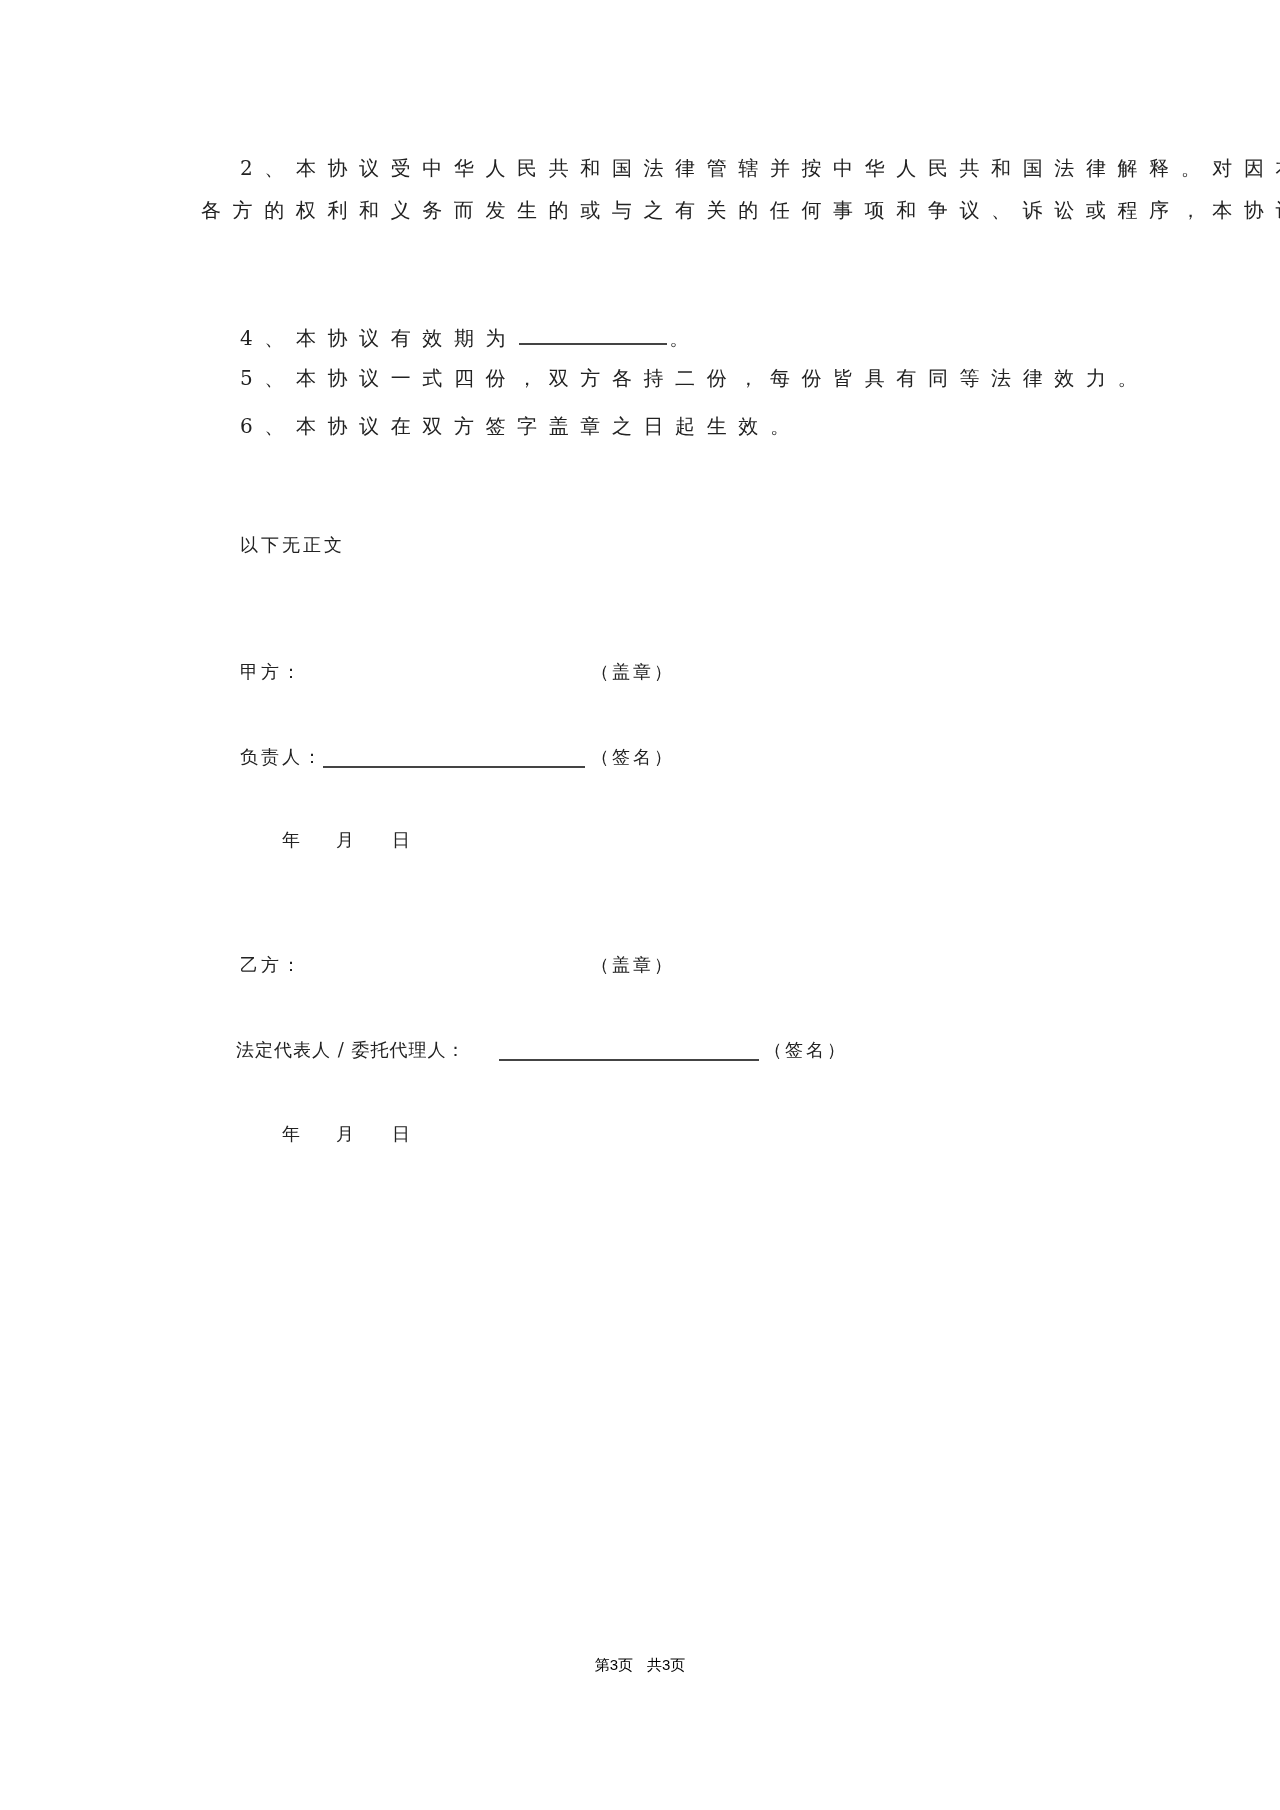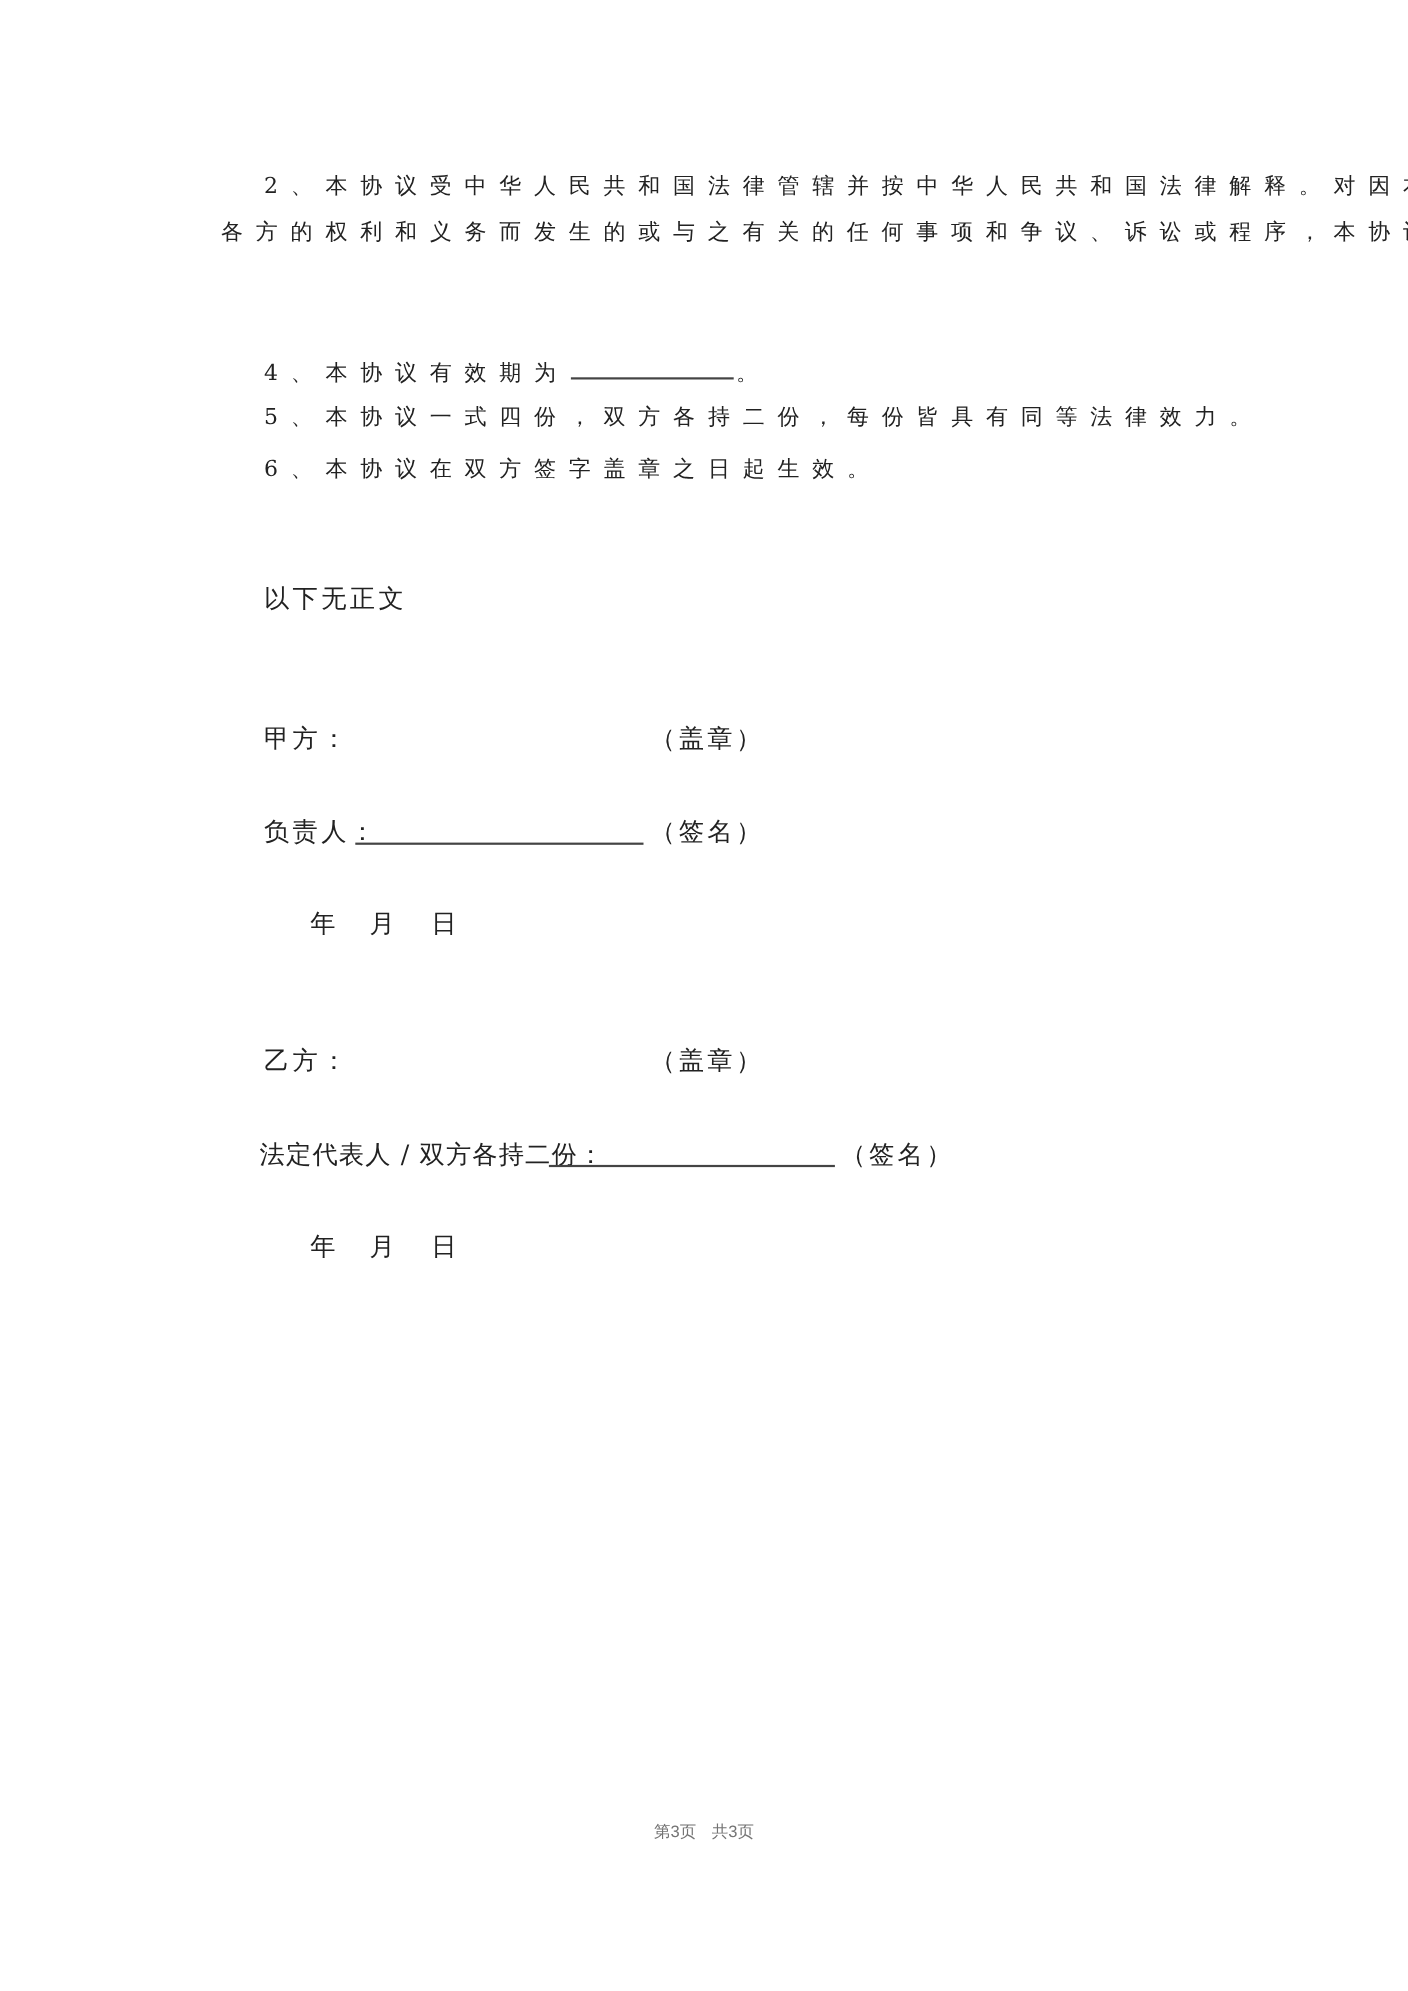--- a/index.html
+++ b/index.html
@@ -33,39 +33,39 @@
     .indent { left: 240px; }
     .blank {
       display: inline-block;
       border-bottom: 2px solid #444;
       height: 20px;
       vertical-align: baseline;
       margin: 0 2px;
     }
     .abs {
       position: absolute;
-      font-size: 23px;
+      font-size: 18px;
       line-height: 28px;
       white-space: nowrap;
       letter-spacing: 3px;
     }
     .sig-line {
       position: absolute;
       height: 0;
       border-bottom: 2px solid #444;
     }
     .footer {
       position: absolute;
       top: 1656px;
       left: 0;
       width: 1280px;
       text-align: center;
       font-family: "Liberation Sans", "DejaVu Sans", sans-serif;
       font-size: 15px;
-      color: #737373;
+      color: #000000;
     }
     .footer span + span { margin-left: 14px; }
   </style>
 </head>
 <body>
 
 <div class="page">
 
   <div class="line indent" style="top:154px;">2、本协议受中华人民共和国法律管辖并按中华人民共和国法律解释。对因本协议或本协议</div>
   <div class="line" style="top:196px;">各方的权利和义务而发生的或与之有关的任何事项和争议、诉讼或程序，本协议双方不可撤销地</div>
@@ -88,21 +88,21 @@
   <div class="sig-line" style="left:323px; top:766px; width:262px;"></div>
   <div class="abs" style="left:591px; top:743px;">（签名）</div>
 
   <div class="abs" style="left:282px; top:826px;">年</div>
   <div class="abs" style="left:336px; top:826px;">月</div>
   <div class="abs" style="left:392px; top:826px;">日</div>
 
   <div class="abs" style="left:240px; top:951px;">乙方：</div>
   <div class="abs" style="left:591px; top:951px;">（盖章）</div>
 
-  <div class="abs" style="left:236px; top:1036px; letter-spacing:1px;">法定代表人 / 双方各持二份：</div>
+  <div class="abs" style="left:236px; top:1036px; letter-spacing:1px;">法定代表人 / 委托代理人：</div>
   <div class="sig-line" style="left:499px; top:1059px; width:260px;"></div>
   <div class="abs" style="left:764px; top:1036px;">（签名）</div>
 
   <div class="abs" style="left:282px; top:1120px;">年</div>
   <div class="abs" style="left:336px; top:1120px;">月</div>
   <div class="abs" style="left:392px; top:1120px;">日</div>
 
   <div class="footer">
     <span>第3页</span><span>共3页</span>
   </div>

